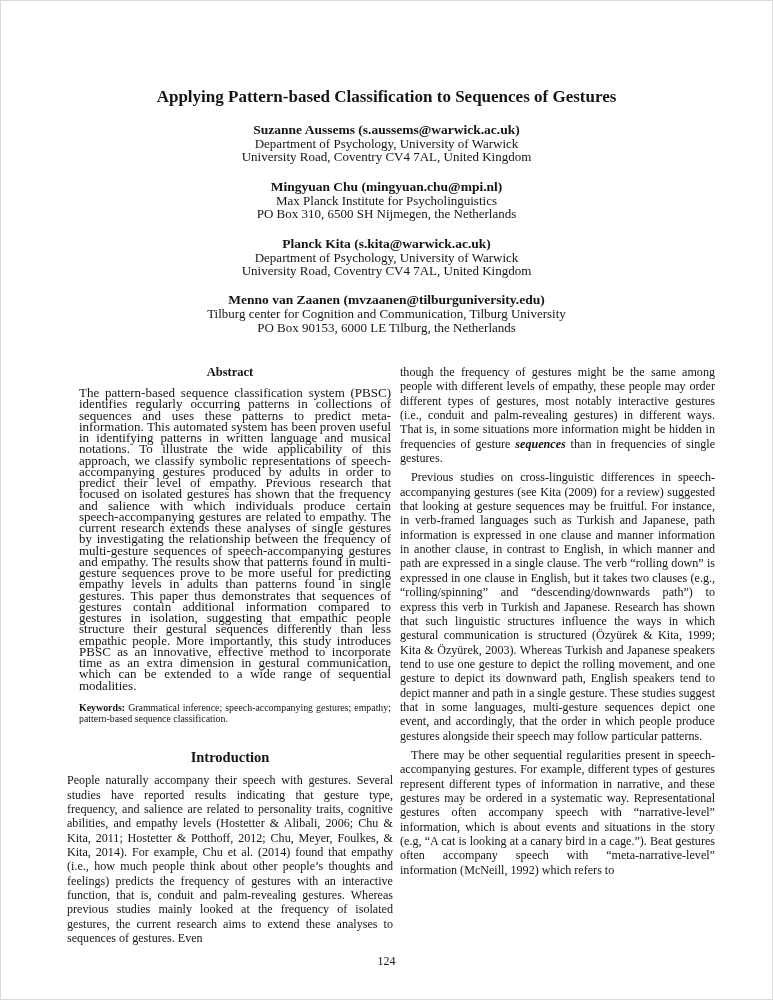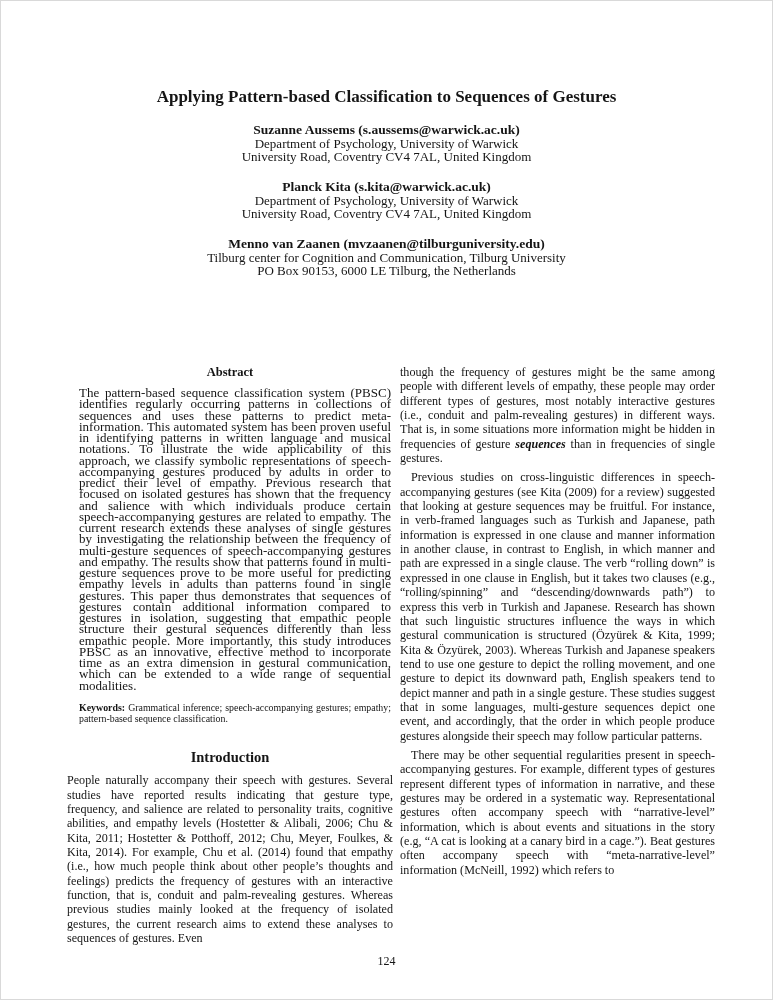--- a/index.html
+++ b/index.html
@@ -66,20 +66,25 @@
   <div class="header">
     <h1 class="paper-title">Applying Pattern-based Classification to Sequences of Gestures</h1>
 
     <div class="authors">
       <div class="author-block">
         <div class="author-name">Suzanne Aussems (s.aussems@warwick.ac.uk)</div>
         <div class="author-affil">Department of Psychology, University of Warwick</div>
         <div class="author-affil">University Road, Coventry CV4 7AL, United Kingdom</div>
       </div>
       <div class="author-block">
+        <div class="author-name">Mingyuan Chu (mingyuan.chu@mpi.nl)</div>
+        <div class="author-affil">Max Planck Institute for Psycholinguistics</div>
+        <div class="author-affil">PO Box 310, 6500 SH Nijmegen, the Netherlands</div>
+      </div>
+      <div class="author-block">
         <div class="author-name">Planck Kita (s.kita@warwick.ac.uk)</div>
         <div class="author-affil">Department of Psychology, University of Warwick</div>
         <div class="author-affil">University Road, Coventry CV4 7AL, United Kingdom</div>
       </div>
       <div class="author-block">
         <div class="author-name">Menno van Zaanen (mvzaanen@tilburguniversity.edu)</div>
         <div class="author-affil">Tilburg center for Cognition and Communication, Tilburg University</div>
         <div class="author-affil">PO Box 90153, 6000 LE Tilburg, the Netherlands</div>
       </div>
     </div>

